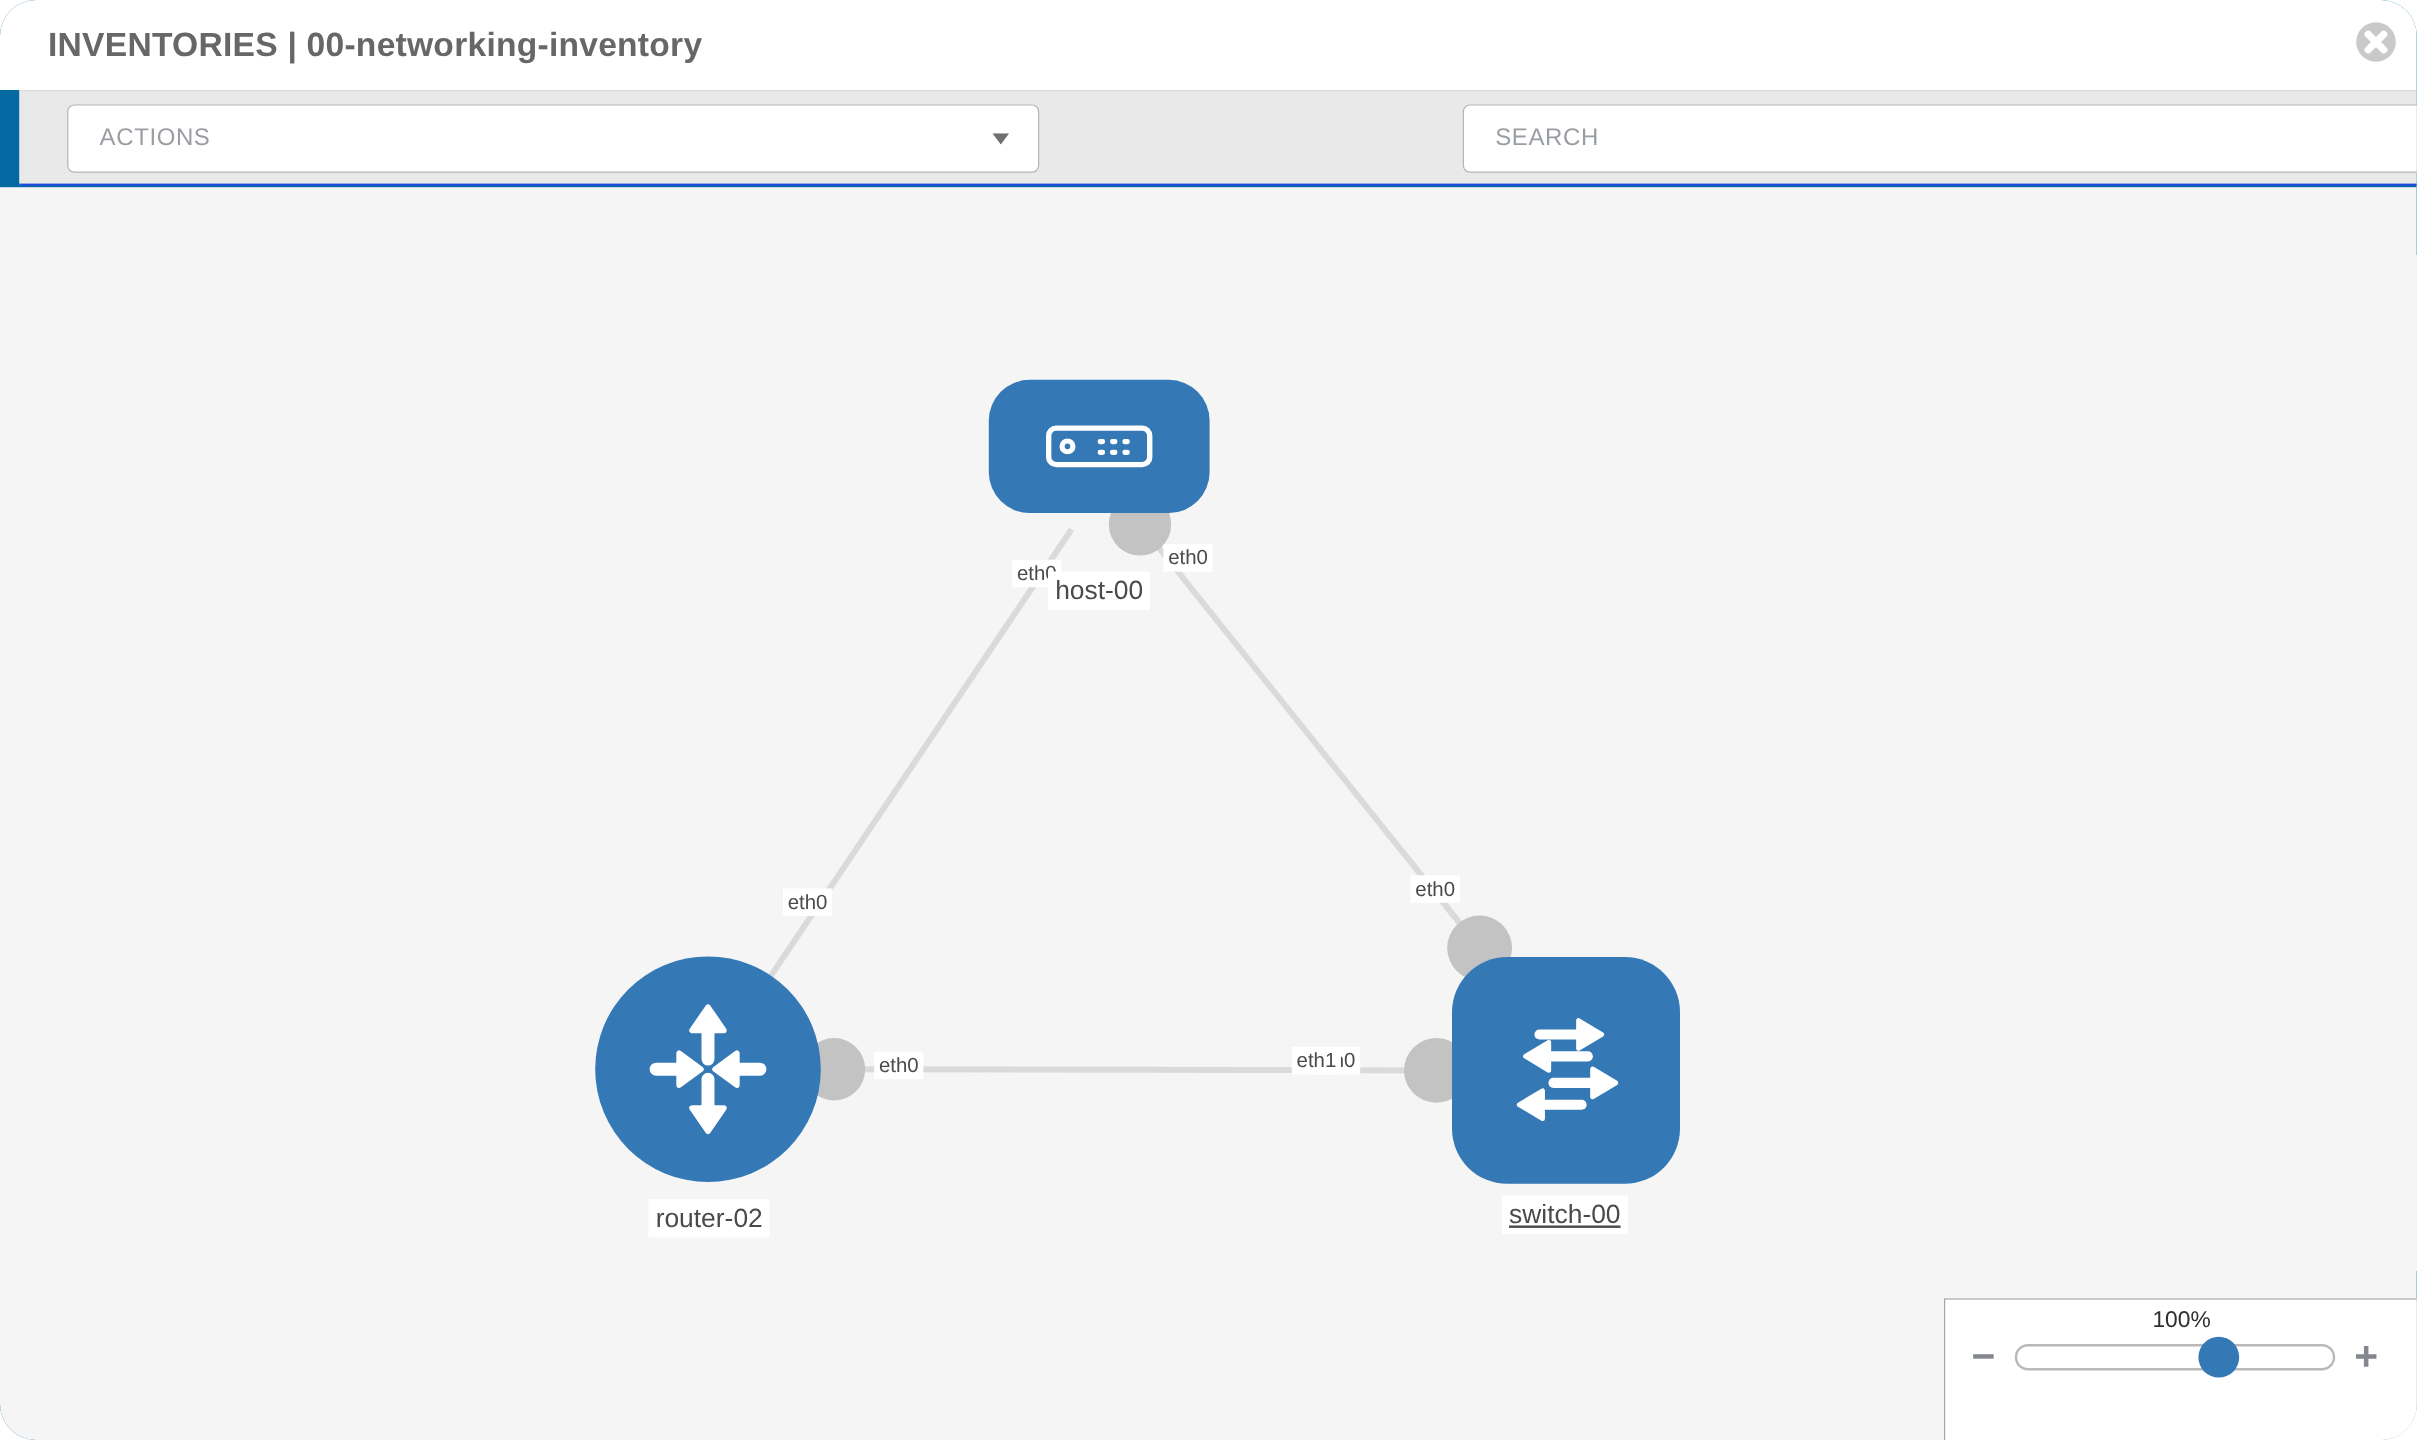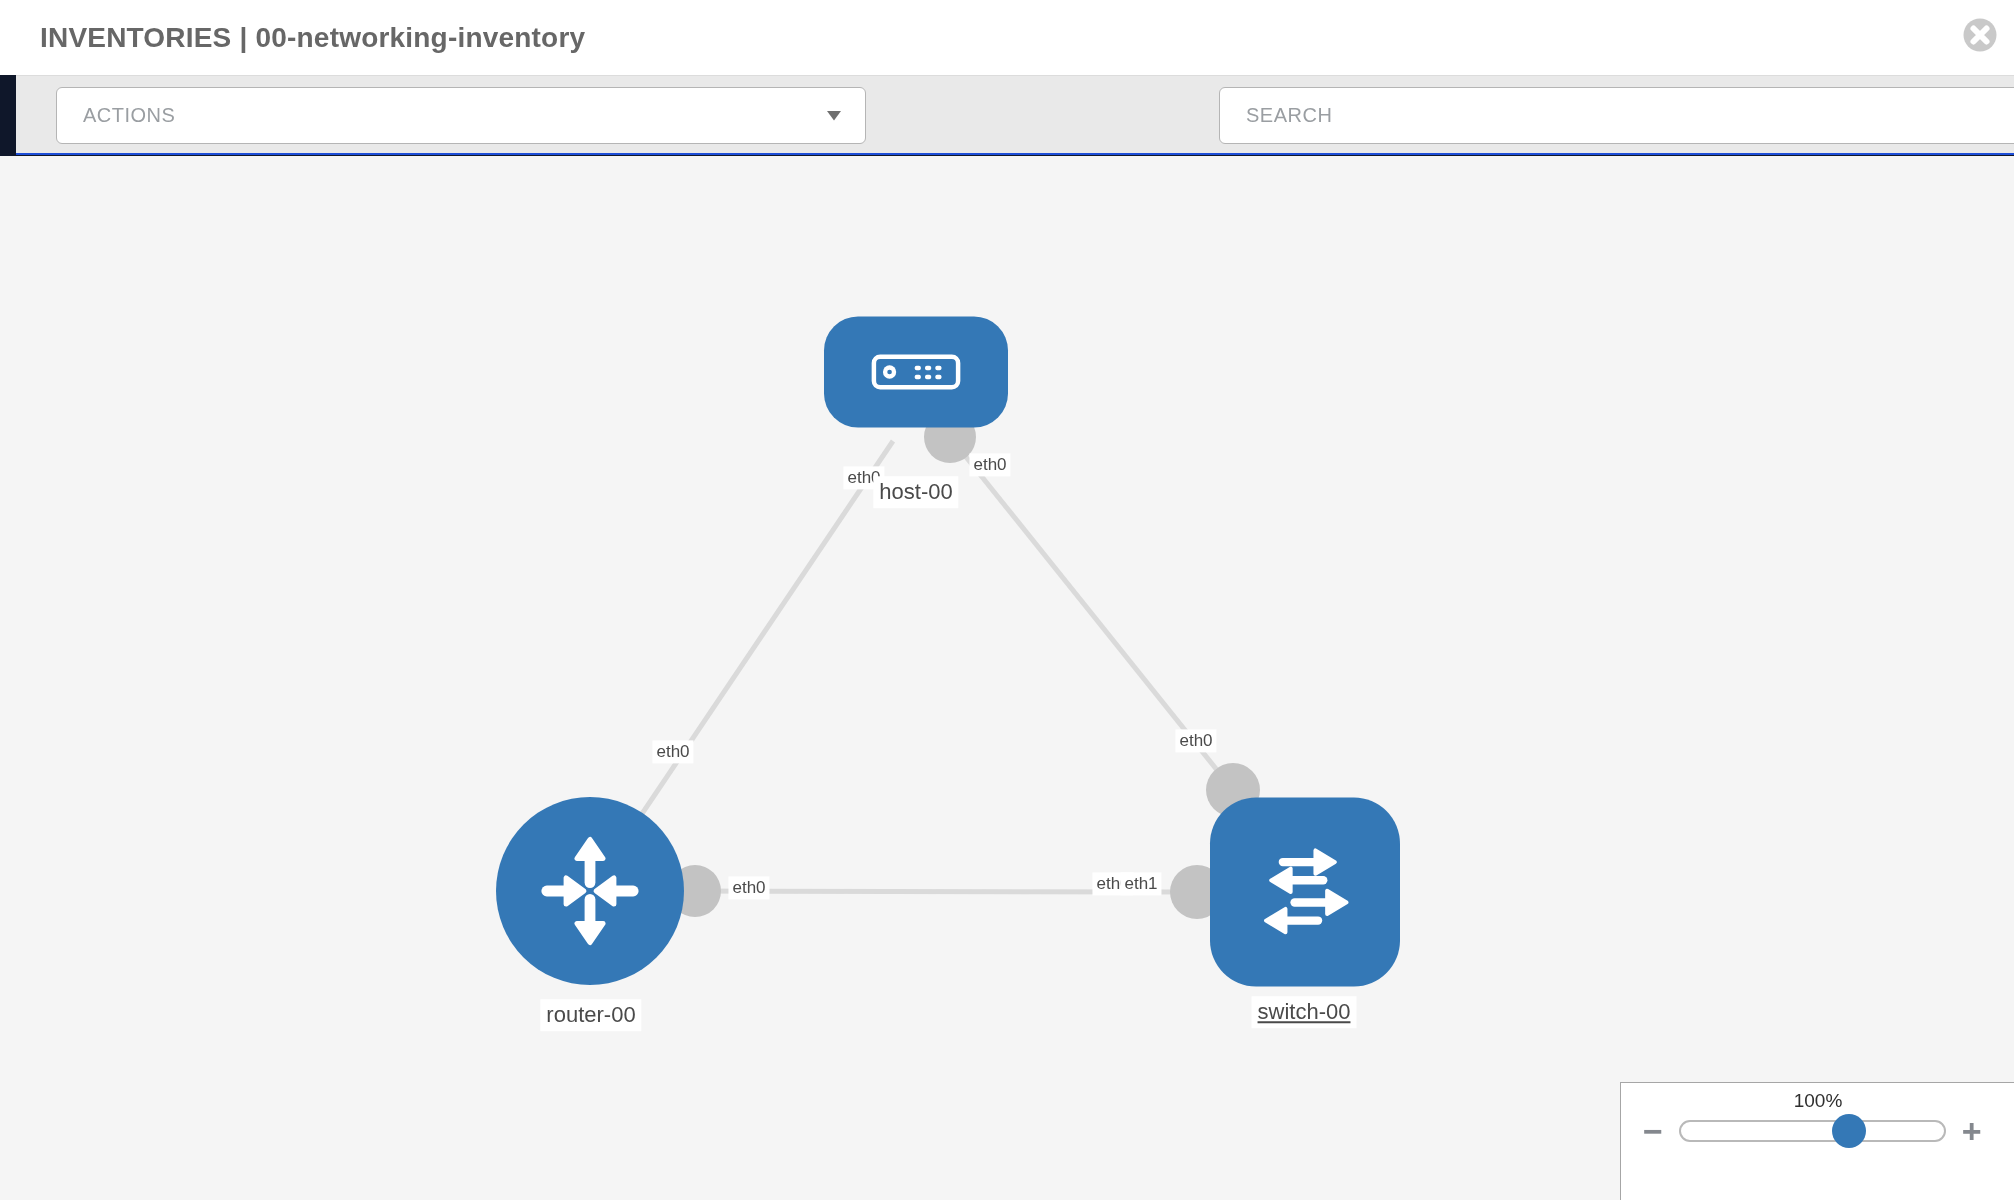--- a/index.html
+++ b/index.html
@@ -1,18 +1,18 @@
 <!DOCTYPE html>
 <html><head>
 <meta charset="utf-8">
 <style>
   html,body{margin:0;padding:0;background:#fff;}
   #page{
     position:relative;width:2014px;height:1200px;overflow:hidden;
-    font-family:"Liberation Sans",sans-serif;background:#0f172a;
+    font-family:"Liberation Sans",sans-serif;background:#0369a1;border-radius:30px;
   }
   
   #titlebar{
     position:absolute;left:0;top:0;width:100%;height:75px;background:#fff;
     display:flex;align-items:center;
   }
   #page-title{
     margin-left:40px;font-size:28px;font-weight:bold;color:#676767;letter-spacing:.2px;
   }
   #close-btn{
@@ -172,23 +172,23 @@
           </g>
         </svg>
       </svg>
     <div id="labels">
         <div class="topo-label iface" style="left: 864px; top: 322px;">eth0</div>
         <div class="topo-label iface" style="left: 990px; top: 309px;">eth0</div>
         <div class="topo-label iface" style="left: 673px; top: 596px;">eth0</div>
         <div class="topo-label iface" style="left: 749px; top: 732px;">eth0</div>
         <div class="topo-label iface" style="left: 1196px; top: 585px;">eth0</div>
         <div class="topo-label iface" style="left: 1113px; top: 728px;">eth0</div>
-        <div class="topo-label iface" style="left: 1141px; top: 728px;">eth1</div>
+        <div class="topo-label iface" style="left: 1097px; top: 728px;">eth1</div>
         <div class="topo-label node" style="left: 916px; top: 300px; margin-top: 36px;">host-00</div>
-        <div class="topo-label node" style="left: 591px; top: 859px;">router-00</div>
+        <div class="topo-label node" style="left: 591px; top: 859px;">router-02</div>
         <div class="topo-label node" style="left: 1304px; top: 856px; text-decoration: underline;">switch-00</div>
       </div>
 
     <div id="zoom-panel" style="left:1620px;top:926px;">
       <div id="zoom-percent">100%</div>
       <div id="zoom-row">
         <button id="zoom-out">−</button>
         <div id="zoom-track">
           <div id="zoom-thumb" style="left: calc(64% - 17px);"></div>
         </div>

